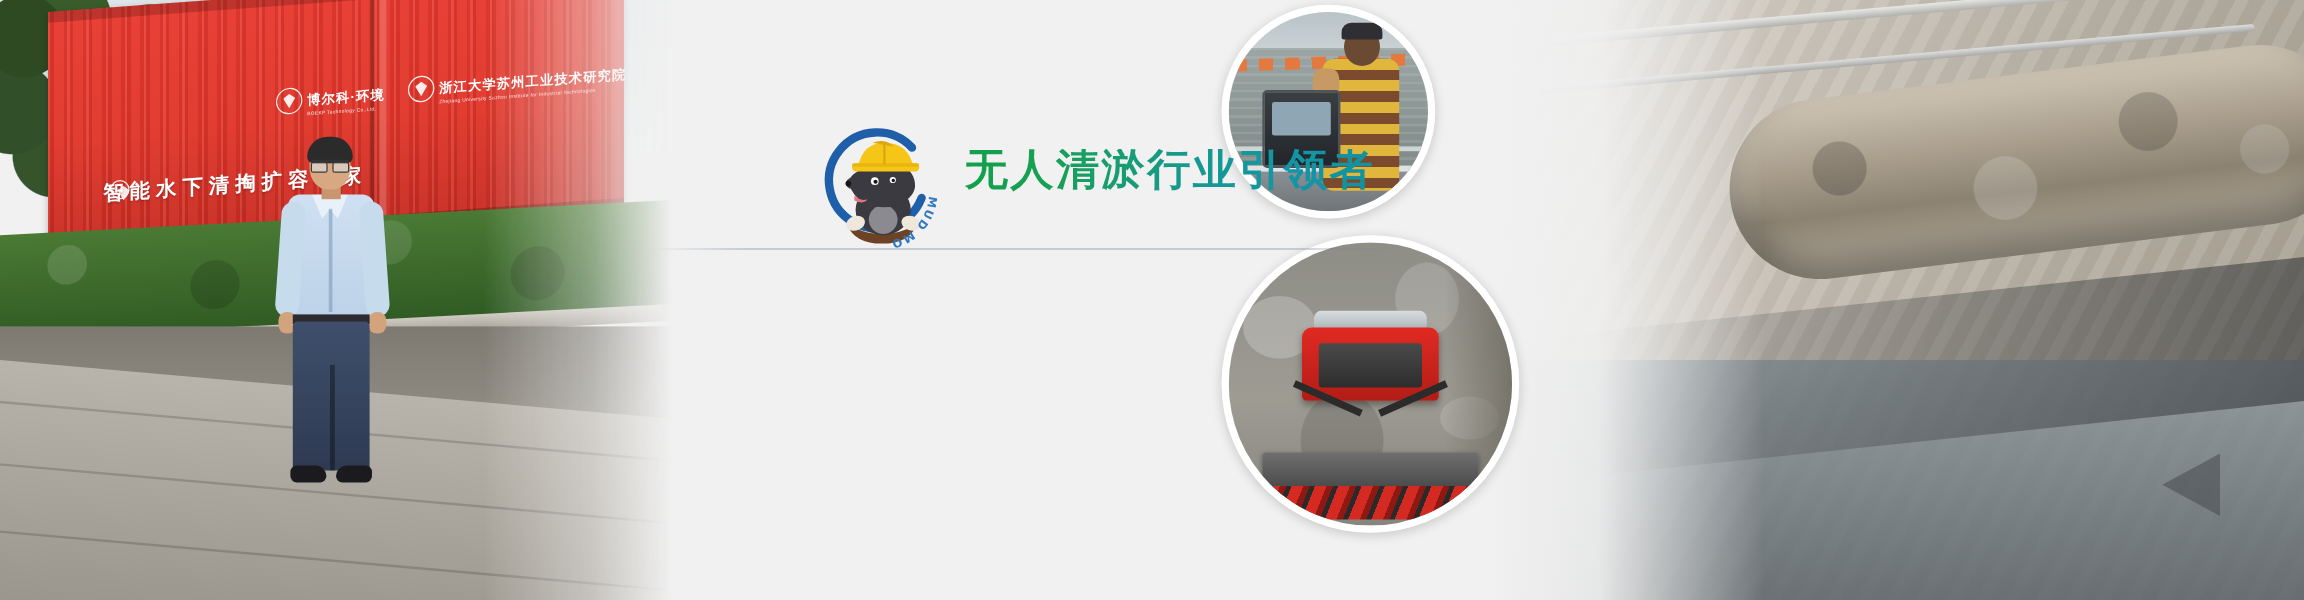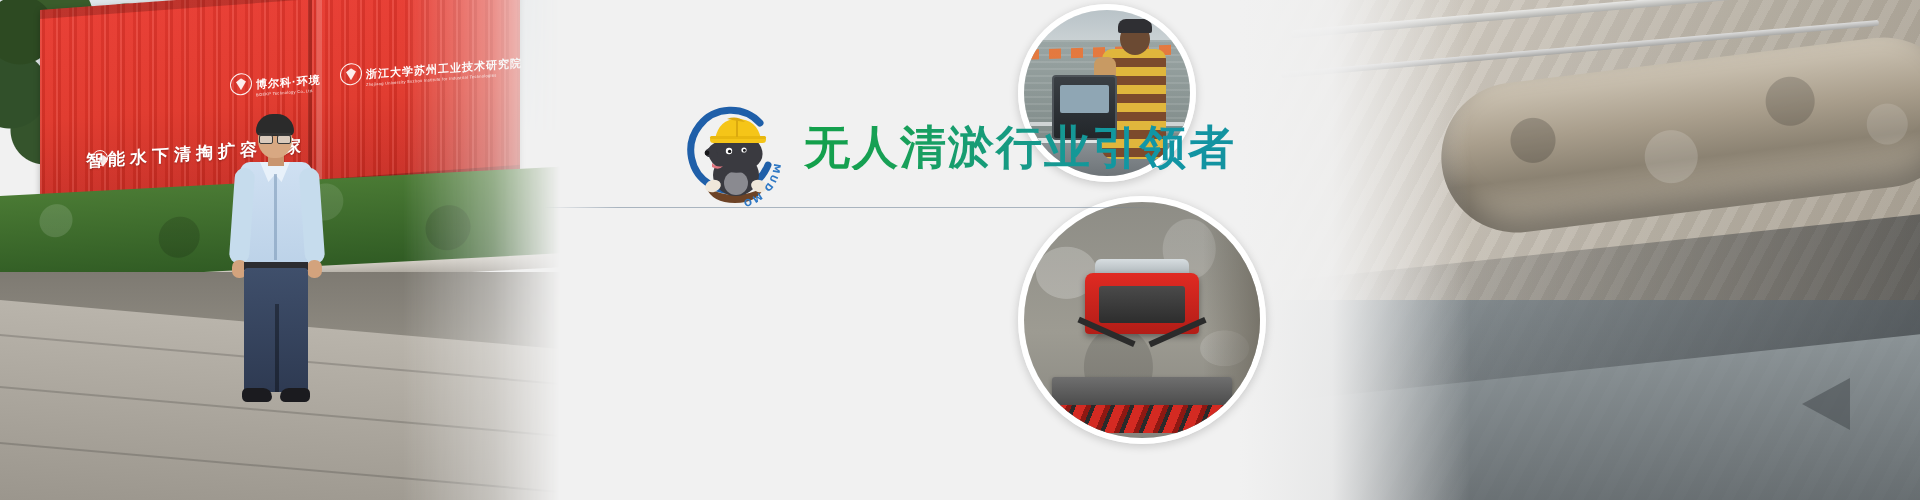--- a/index.html
+++ b/index.html
@@ -181,21 +181,21 @@
   .cb-head{position:absolute;left:12%;top:74%;width:76%;height:13%;border-radius:3px;
     background:linear-gradient(#6f6f6f,#4a4a4a);box-shadow:0 2px 4px rgba(0,0,0,.35);}
   .cb-auger{position:absolute;left:14%;top:86%;width:72%;height:12%;border-radius:4px;
     background:repeating-linear-gradient(112deg,#d42a22 0 9px,#8e1812 9px 14px,#2a2a2a 14px 18px);}
 
   
   .center{position:absolute;left:530px;top:0;width:640px;height:500px;}
   .logo{position:absolute;left:152px;top:103px;width:106px;height:106px;}
   .logo svg{display:block;width:106px;height:106px;}
   .headline{position:absolute;left:274px;top:124px;white-space:nowrap;
-    font-size:46px;font-weight:bold;letter-spacing:2px;line-height:1;
+    font-size:36px;font-weight:bold;letter-spacing:2px;line-height:1;
     font-family:"DejaVu Sans","Liberation Sans",sans-serif;
     background:linear-gradient(to right,#12a04a 0%,#18a057 22%,#16998f 55%,#1196a6 78%,#13929f 100%);
     -webkit-background-clip:text;background-clip:text;color:transparent;
     -webkit-text-fill-color:transparent;}
   .divider{position:absolute;left:14px;top:207px;width:616px;height:1px;
     background:linear-gradient(to right,rgba(120,140,160,0) 0%,rgba(110,130,150,.55) 12%,rgba(110,130,150,.55) 88%,rgba(120,140,160,0) 100%);}
 </style>
 </head>
 <body>
 

